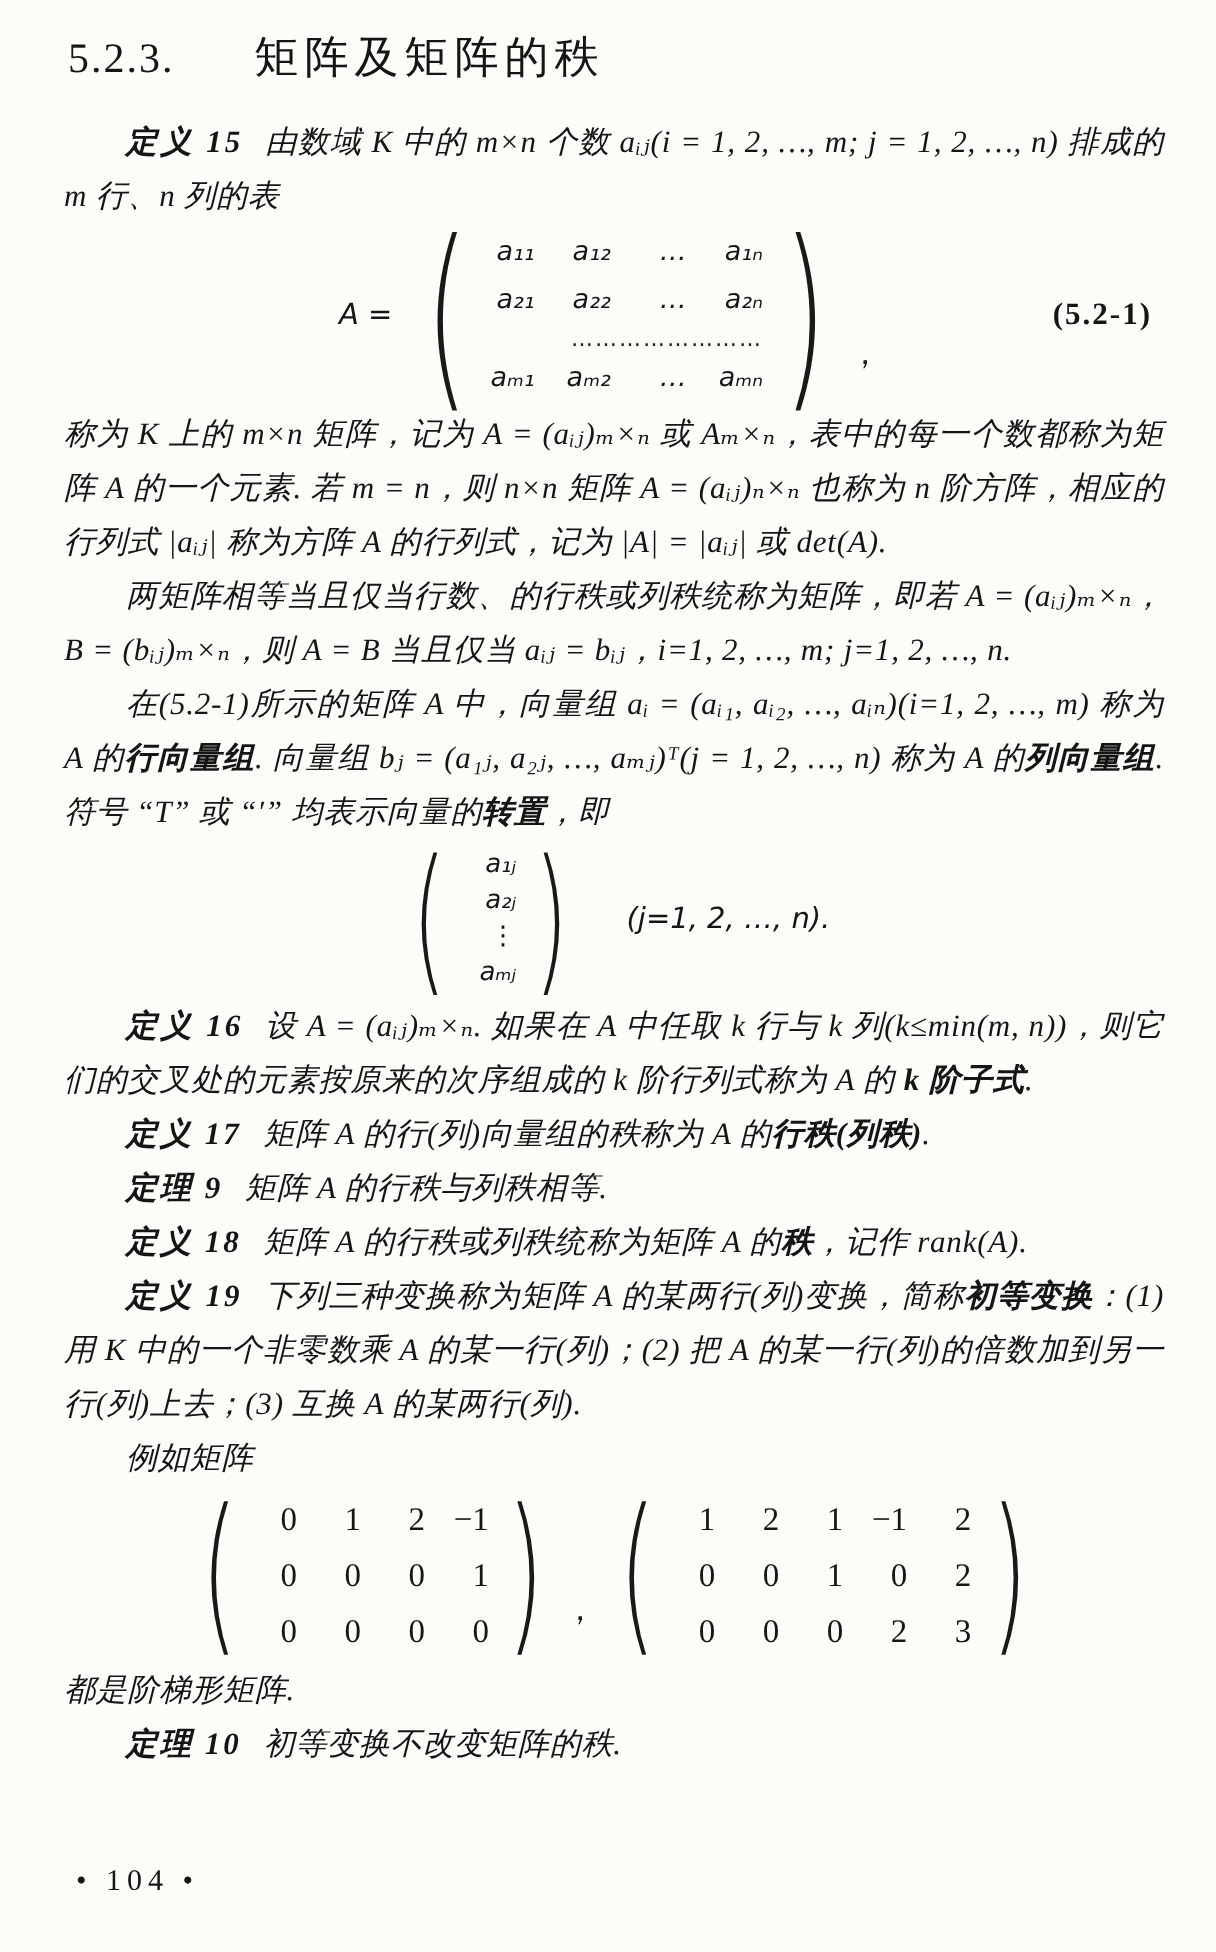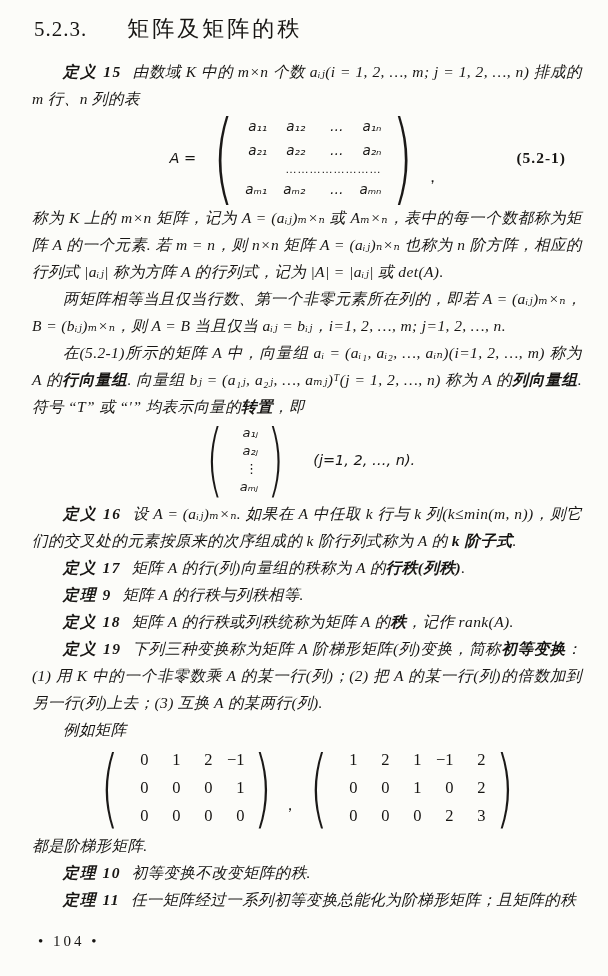--- a/index.html
+++ b/index.html
@@ -71,21 +71,21 @@
   .dotsrow{grid-column:1/-1;font-style:normal !important;letter-spacing:1px;font-size:11px !important;line-height:12px !important;color:#242220;}
   .colvec{grid-template-columns:auto;row-gap:0;}
   .colvec .mc{line-height:18px;font-size:13px;min-width:26px;}
   .nums .mc{
     font-family:"Liberation Serif","DejaVu Serif",serif;
     font-style:normal;font-size:16.5px;min-width:20px;text-align:right;line-height:25px;
   }
   .nums{column-gap:12px;}
   .mcomma{align-self:flex-end;margin:0 4px 12px 2px;font-size:16px;}
   .eqlabel{
-    position:absolute;right:16px;top:50%;transform:translateY(-50%);
+    position:absolute;right:6px;top:50%;transform:translateY(-50%);
     font-weight:600;font-size:15.5px;letter-spacing:1px;
   }
   .pagenum{
     position:absolute;left:38px;bottom:26px;
     font-size:15px;letter-spacing:3px;
   }
 </style>
 </head>
 <body>
 
@@ -123,21 +123,21 @@
     </div>
     <span class="mcomma">，</span>
     <span class="eqlabel">(5.2-1)</span>
   </div>
 
   <p class="para">
     <span>称为 K 上的 m×n 矩阵，记为 A = (aᵢⱼ)ₘ×ₙ 或 Aₘ×ₙ，表中的每一个数都称为矩阵 A 的一个元素. 若 m = n，则 n×n 矩阵 A = (aᵢⱼ)ₙ×ₙ 也称为 n 阶方阵，相应的行列式 |aᵢⱼ| 称为方阵 A 的行列式，记为 |A| = |aᵢⱼ| 或 det(A).</span>
   </p>
 
   <p class="para indent">
-    <span>两矩阵相等当且仅当行数、第一个非零元素所在列的，即若 A = (aᵢⱼ)ₘ×ₙ，B = (bᵢⱼ)ₘ×ₙ，则 A = B 当且仅当 aᵢⱼ = bᵢⱼ，i=1, 2, …, m; j=1, 2, …, n.</span>
+    <span>两矩阵相等当且仅当行数、的行秩或列秩统称为矩阵，即若 A = (aᵢⱼ)ₘ×ₙ，B = (bᵢⱼ)ₘ×ₙ，则 A = B 当且仅当 aᵢⱼ = bᵢⱼ，i=1, 2, …, m; j=1, 2, …, n.</span>
   </p>
 
   <p class="para indent">
     <span>在(5.2-1)所示的矩阵 A 中，向量组 aᵢ = (aᵢ₁, aᵢ₂, …, aᵢₙ)(i=1, 2, …, m) 称为 A 的</span><b class="term">行向量组</b><span>. 向量组 bⱼ = (a₁ⱼ, a₂ⱼ, …, aₘⱼ)ᵀ(j = 1, 2, …, n) 称为 A 的</span><b class="term">列向量组</b><span>. 符号 “T” 或 “′” 均表示向量的</span><b class="term">转置</b><span>，即</span>
   </p>
 
   <div class="eq">
     <div class="mwrap">
       <span class="bigp p80">(</span>
       <div class="mgrid colvec">
@@ -161,21 +161,21 @@
 
   <p class="para indent">
     <b class="lbl">定理 9</b><span>矩阵 A 的行秩与列秩相等.</span>
   </p>
 
   <p class="para indent">
     <b class="lbl">定义 18</b><span>矩阵 A 的行秩或列秩统称为矩阵 A 的</span><b class="term">秩</b><span>，记作 rank(A).</span>
   </p>
 
   <p class="para indent">
-    <b class="lbl">定义 19</b><span>下列三种变换称为矩阵 A 阶梯形矩阵(列)变换，简称</span><b class="term">初等变换</b><span>：(1) 用 K 中的一个非零数乘 A 的某一行(列)；(2) 把 A 的某一行(列)的倍数加到另一行(列)上去；(3) 互换 A 的某两行(列).</span>
+    <b class="lbl">定义 19</b><span>下列三种变换称为矩阵 A 的某两行(列)变换，简称</span><b class="term">初等变换</b><span>：(1) 用 K 中的一个非零数乘 A 的某一行(列)；(2) 把 A 的某一行(列)的倍数加到另一行(列)上去；(3) 互换 A 的某两行(列).</span>
   </p>
 
 
   <p class="para indent">
     <span>例如矩阵</span>
   </p>
 
   <div class="eq">
     <div class="mwrap">
       <span class="bigp p84">(</span>
@@ -220,19 +220,16 @@
   </div>
 
   <p class="para">
     <span>都是阶梯形矩阵.</span>
   </p>
 
   <p class="para indent">
     <b class="lbl">定理 10</b><span>初等变换不改变矩阵的秩.</span>
   </p>
 
-  <p class="para indent">
-    <b class="lbl">定理 11</b><span>任一矩阵经过一系列初等变换总能化为阶梯形矩阵；且矩阵的秩</span>
-  </p>
 
   <div class="pagenum">• 104 •</div>
 
 </div>
 
 </body></html>

